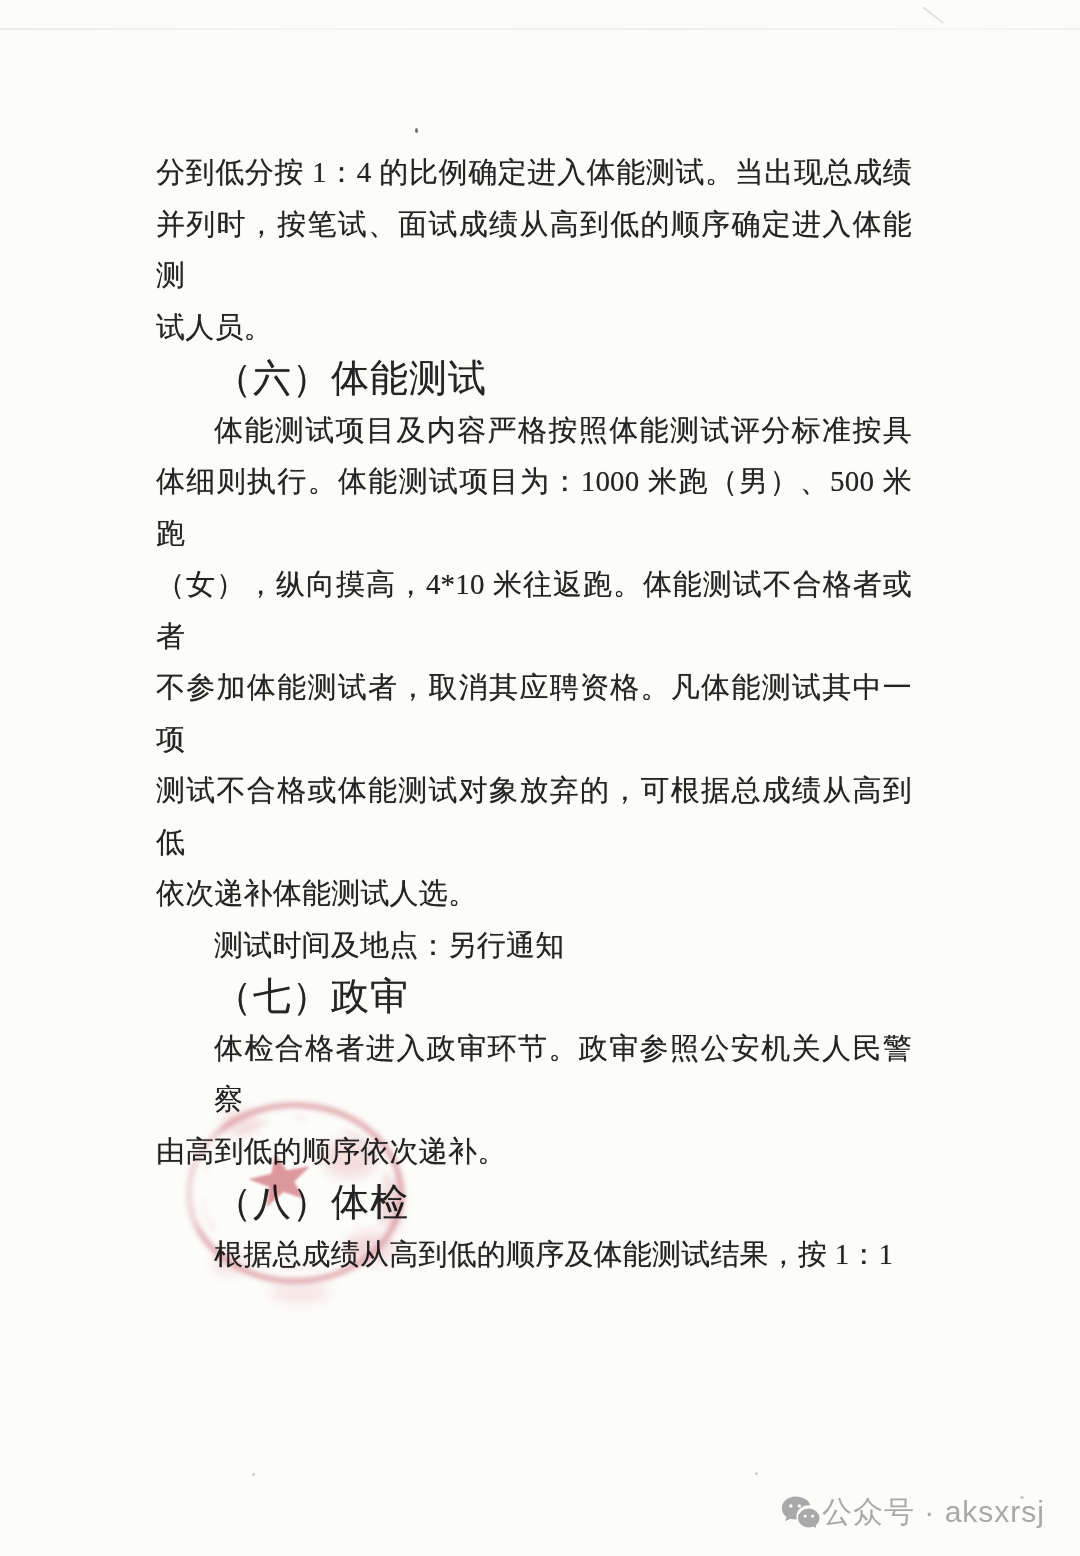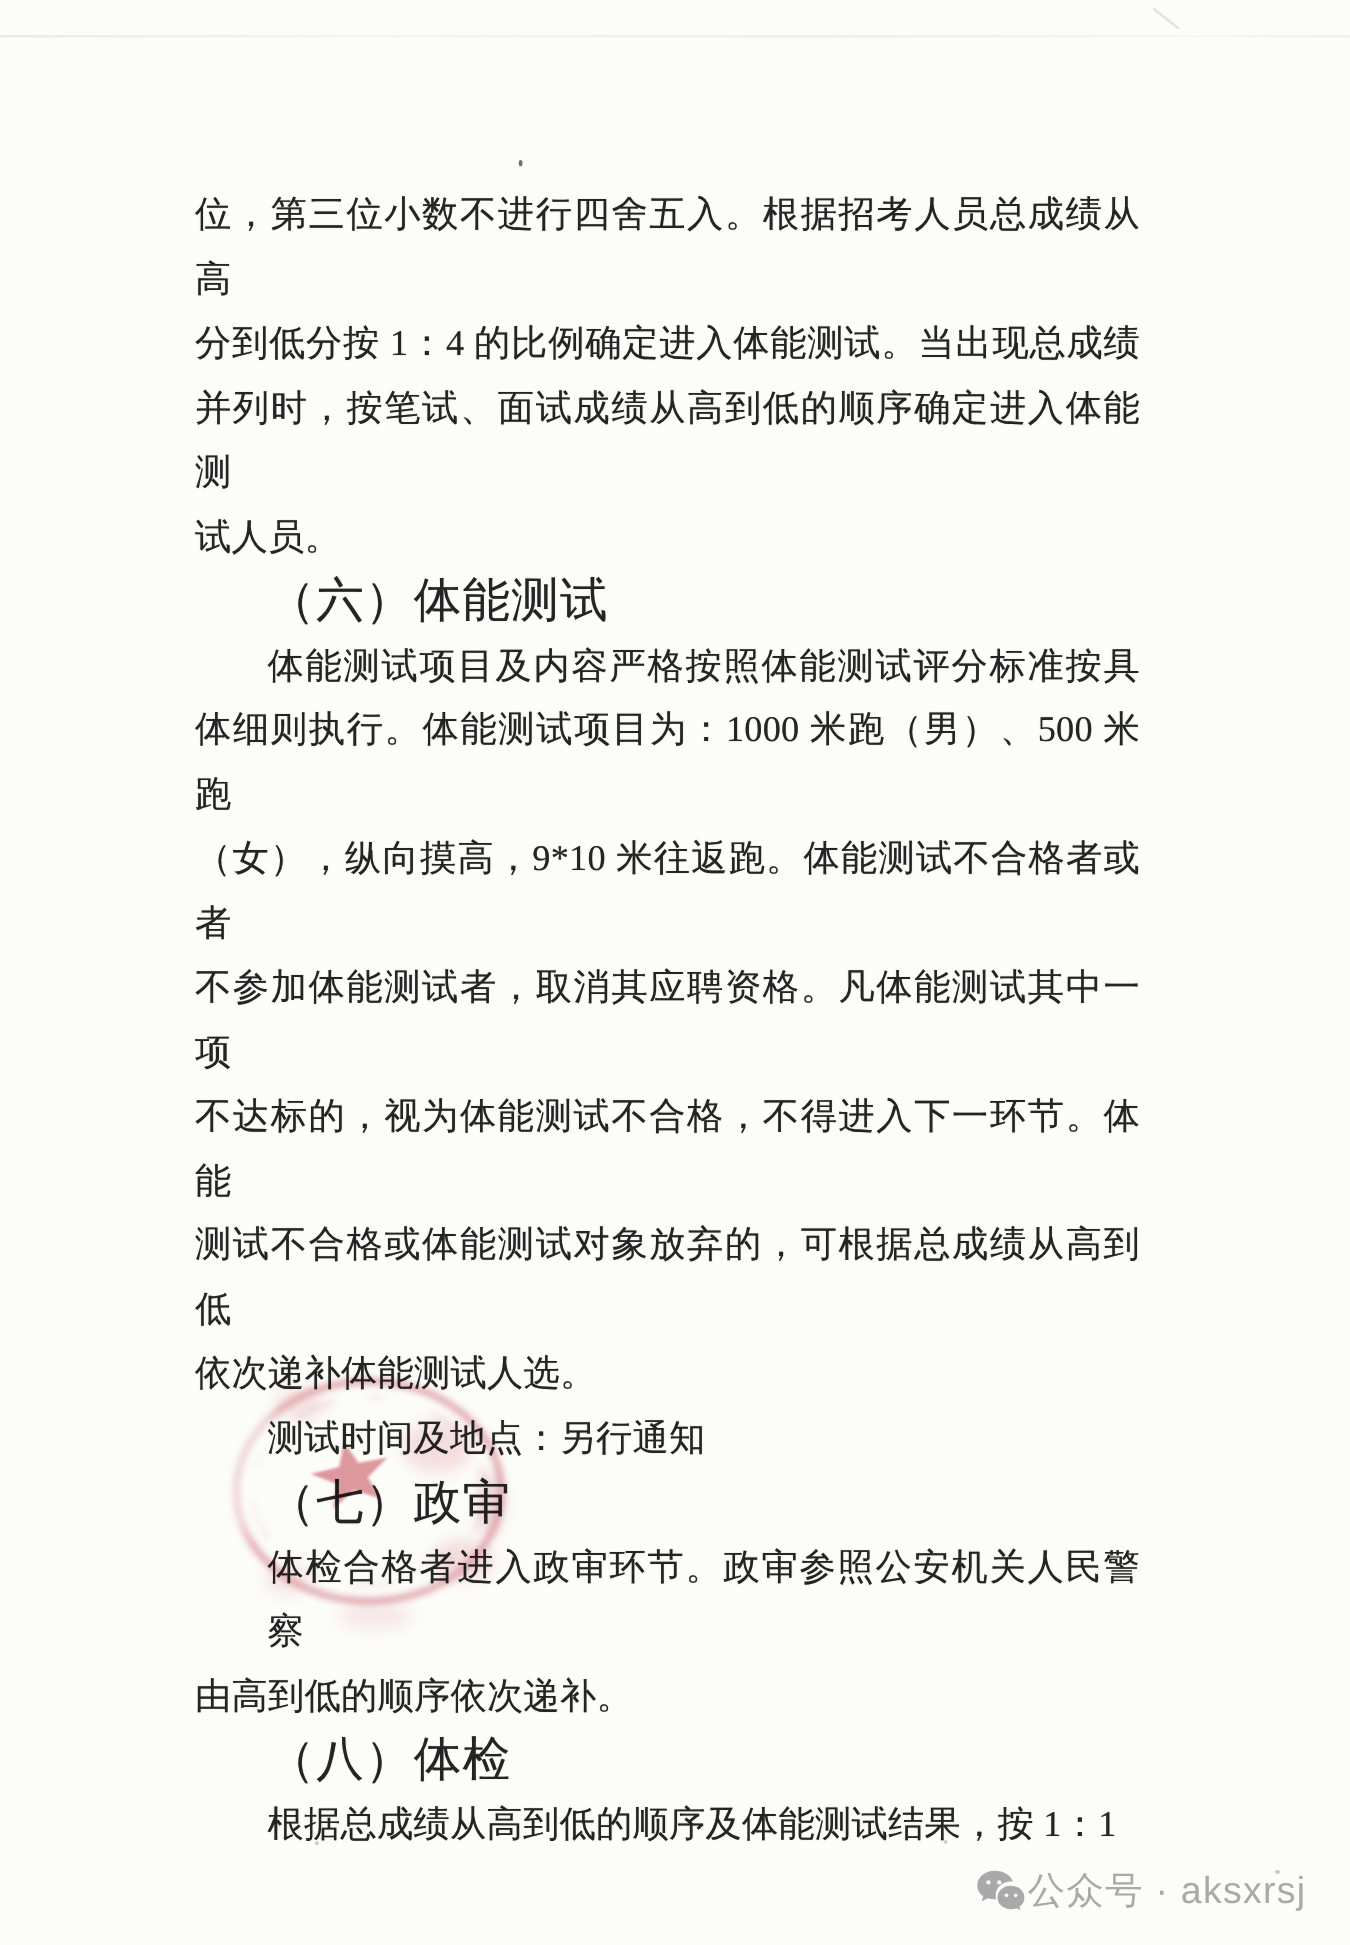--- a/index.html
+++ b/index.html
@@ -62,30 +62,28 @@
 <div class="page">
 
   <div class="crease-top"></div>
   <div class="corner-mark"></div>
   <div class="speck s1"></div>
   <div class="speck s2"></div>
   <div class="speck s3"></div>
   <div class="speck s4"></div>
 
   <div class="doc">
-      <div class="line body fill">位，第三位小数不进行四舍五入。根据招考人员总成绩从高</div>
       <div class="line body fill">分到低分按 1：4 的比例确定进入体能测试。当出现总成绩</div>
       <div class="line body fill">并列时，按笔试、面试成绩从高到低的顺序确定进入体能测</div>
       <div class="line body">试人员。</div>
       <div class="line heading">（六）体能测试</div>
       <div class="line body indent fill">体能测试项目及内容严格按照体能测试评分标准按具</div>
       <div class="line body fill">体细则执行。体能测试项目为：1000 米跑（男）、500 米跑</div>
-      <div class="line body fill">（女），纵向摸高，9*10 米往返跑。体能测试不合格者或者</div>
+      <div class="line body fill">（女），纵向摸高，4*10 米往返跑。体能测试不合格者或者</div>
       <div class="line body fill">不参加体能测试者，取消其应聘资格。凡体能测试其中一项</div>
-      <div class="line body fill">不达标的，视为体能测试不合格，不得进入下一环节。体能</div>
       <div class="line body fill">测试不合格或体能测试对象放弃的，可根据总成绩从高到低</div>
       <div class="line body">依次递补体能测试人选。</div>
       <div class="line body indent">测试时间及地点：另行通知</div>
       <div class="line heading">（七）政审</div>
       <div class="line body indent fill">体检合格者进入政审环节。政审参照公安机关人民警察</div>
       <div class="line body">由高到低的顺序依次递补。</div>
       <div class="line heading">（八）体检</div>
       <div class="line body indent">根据总成绩从高到低的顺序及体能测试结果，按 1：1</div>
     </div>
 

